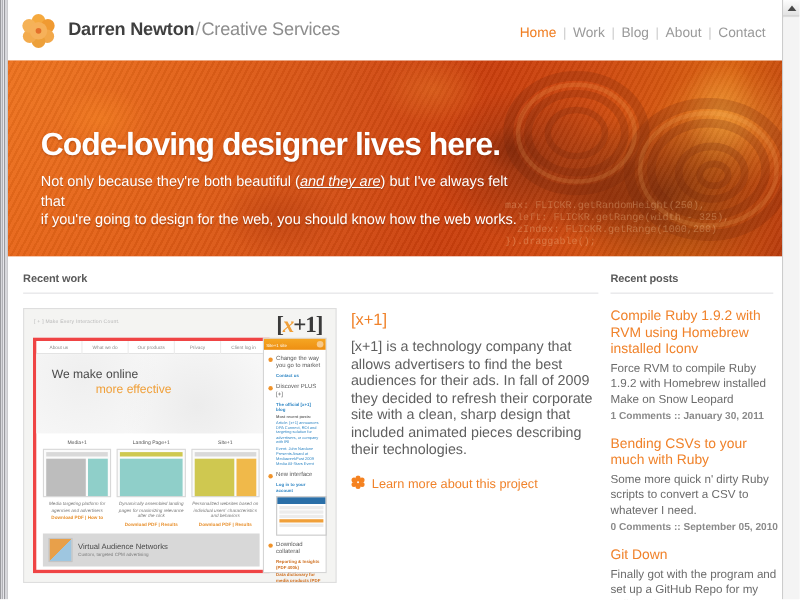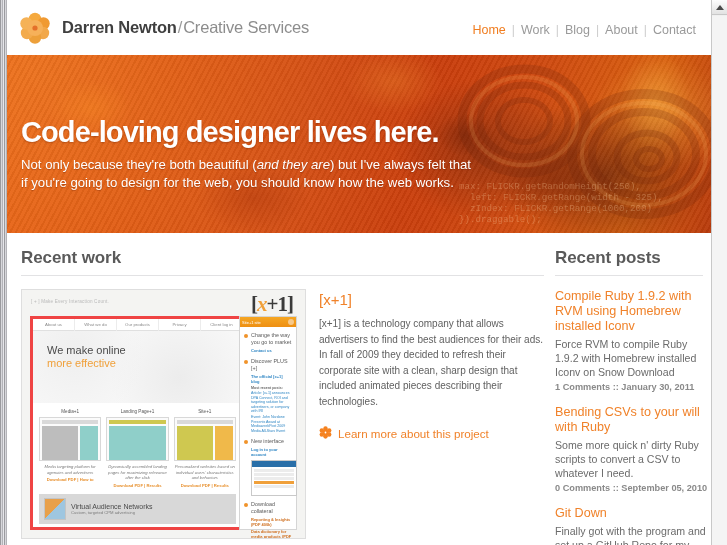--- a/index.html
+++ b/index.html
@@ -152,53 +152,53 @@
     font-size: 9.2px;
     line-height: 11px;
     color: rgba(255,215,170,.30);
     text-align: left;
     white-space: pre;
     pointer-events: none;
   }
   .hero-inner {
     position: relative;
     z-index: 3;
-    padding: 63px 0 0 14px;
+    padding: 63px 0 0 30px;
     max-width: 470px;
   }
   .hero-title {
     font-size: 29px;
     font-weight: bold;
     color: #ffffff;
     letter-spacing: -0.9px;
     margin: 0 0 9px 0;
     line-height: 1;
     text-shadow: 0 1px 2px rgba(90,25,5,.35);
   }
   .hero-lines {
     font-size: 13.2px;
     line-height: 17.5px;
     color: #ffffff;
     text-shadow: 0 1px 1px rgba(90,25,5,.35);
   }
   .hero-lines .why { font-weight: bold; }
-  .hero-lines .ital { font-style: italic; }
+  .hero-lines .ital { font-style: italic; text-decoration: underline; }
 
   
   .content {
     position: relative;
     display: flex;
     padding: 0;
     height: 312px;
   }
   .col-main { width: 537px; flex: none; padding-left: 7px; }
   .col-side { width: 167px; flex: none; padding-left: 11px; }
 
   .sec-head {
-    font-size: 17px;
+    font-size: 10px;
     font-weight: bold;
     color: #5a5a5a;
     margin: 15px 0 7px 7px;
     letter-spacing: -0.1px;
   }
   .sec-rule {
     height: 1px;
     background: #e2e2e4;
     margin: 0 0 0 7px;
   }
@@ -255,21 +255,21 @@
   .t-hero {
     position: relative;
     height: 72px;
     background:
       radial-gradient(circle at 20% 30%, #efefef, transparent 40%),
       radial-gradient(circle at 70% 65%, #ececec, transparent 45%),
       #f7f7f7;
     padding: 13px 0 0 14px;
   }
   .t-hero .l1, .t-hero .l2 { font-size: 11px; color: #4a4a4a; line-height: 13px; }
-  .t-hero .l3 { font-size: 11px; color: #f0a03a; line-height: 13px; }
+  .t-hero .l3 { font-size: 11px; color: #f0a03a; line-height: 13px; margin-left: 40px; }
   .t-three {
     display: flex; gap: 5px;
     padding: 6px 6px 0 6px;
   }
   .t-col { flex: 1; text-align: center; }
   .t-col .cap { font-size: 4.6px; color: #555; margin-bottom: 3px; }
   .t-box {
     border: 1px solid #d8d8d8; background: #fbfbfb;
     height: 44px; padding: 2px;
   }
@@ -339,21 +339,21 @@
   .t-shot .r.sel { background: #f0a03a; }
   .t-dl { font-size: 4px; color: #cf6f1f; margin: 2px 0 0 7px; font-weight: bold; line-height: 5px; }
 
   
   .proj { padding-top: 2px; width: 228px; }
   .proj-title {
     font-size: 15px; color: #f0822a;
     margin: 0 0 8px 0; font-weight: normal;
   }
   .proj-body {
-    font-size: 10px; line-height: 15.6px; color: #5f5f5f;
+    font-size: 13px; line-height: 15.6px; color: #5f5f5f;
     margin: 0 0 16px 0;
   }
   .proj-link {
     display: flex; align-items: center; gap: 6px;
     font-size: 11.6px; color: #f0822a;
     text-decoration: none;
   }
 
   
   .post { margin: 13px 0 0 0; padding-right: 2px; }
@@ -580,26 +580,26 @@
           </div>
         </div>
       </div>
 
       <div class="col-side">
         <div class="sec-head">Recent posts</div>
         <div class="sec-rule"></div>
 
         <div class="post">
           <a class="post-title" href="#">Compile Ruby 1.9.2 with RVM using Homebrew installed Iconv</a>
-          <p class="post-excerpt">Force RVM to compile Ruby 1.9.2 with Homebrew installed Iconv on Snow Download</p>
+          <p class="post-excerpt">Force RVM to compile Ruby 1.9.2 with Homebrew installed Make on Snow Leopard</p>
           <div class="post-meta">1 Comments :: January 30, 2011</div>
         </div>
 
         <div class="post">
-          <a class="post-title" href="#">Bending CSVs to your will with Ruby</a>
+          <a class="post-title" href="#">Bending CSVs to your much with Ruby</a>
           <p class="post-excerpt">Some more quick n' dirty Ruby scripts to convert a CSV to whatever I need.</p>
           <div class="post-meta">0 Comments :: September 05, 2010</div>
         </div>
 
         <div class="post">
           <a class="post-title" href="#">Git Down</a>
           <p class="post-excerpt">Finally got with the program and set up a GitHub Repo for my build scripts</p>
 
         </div>
 

